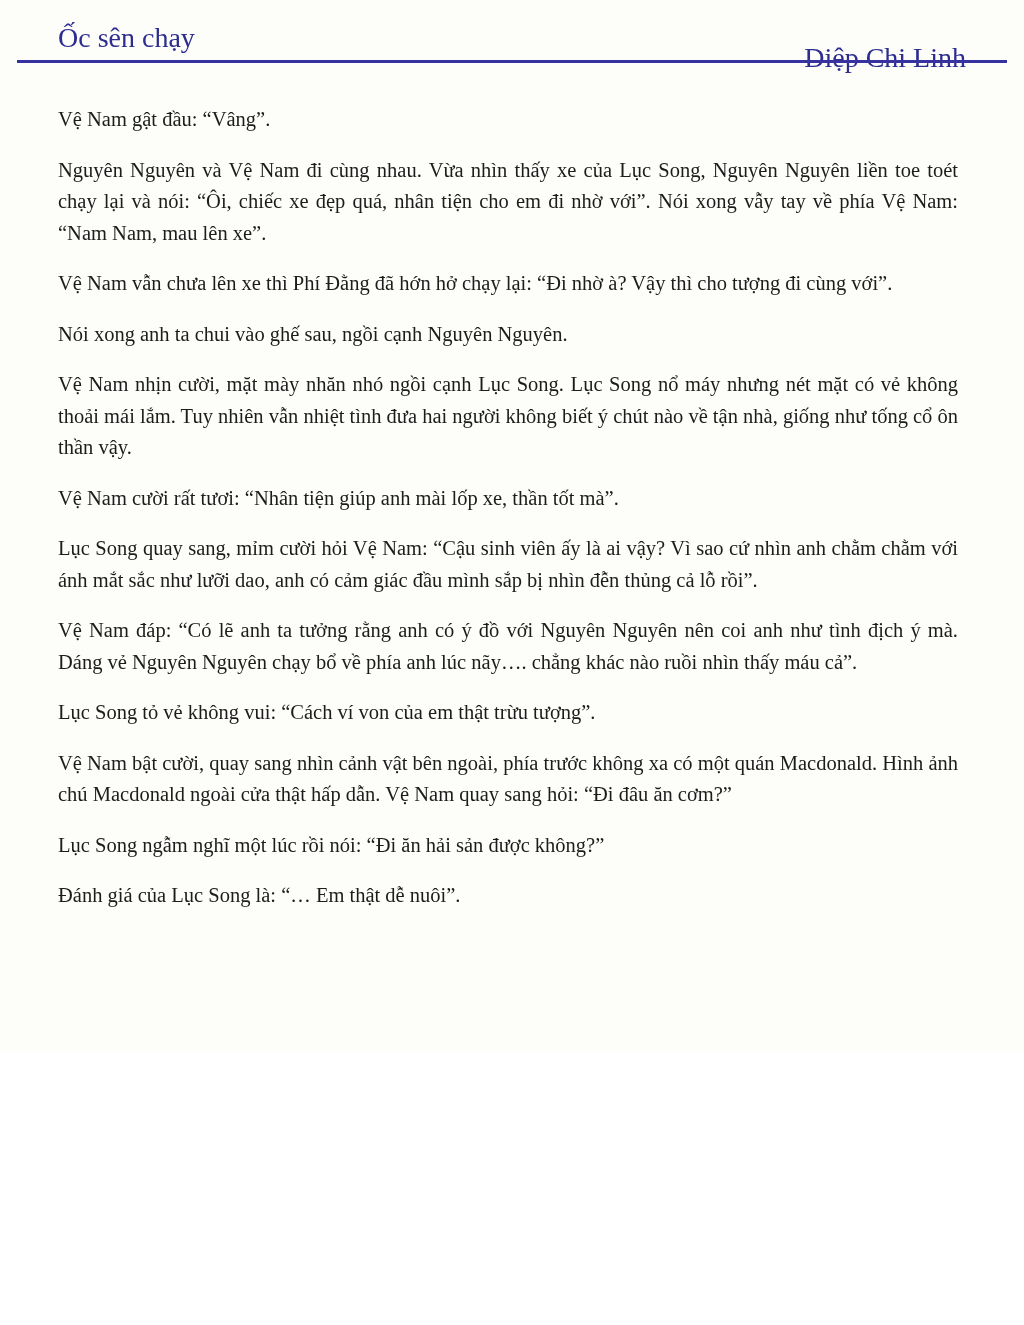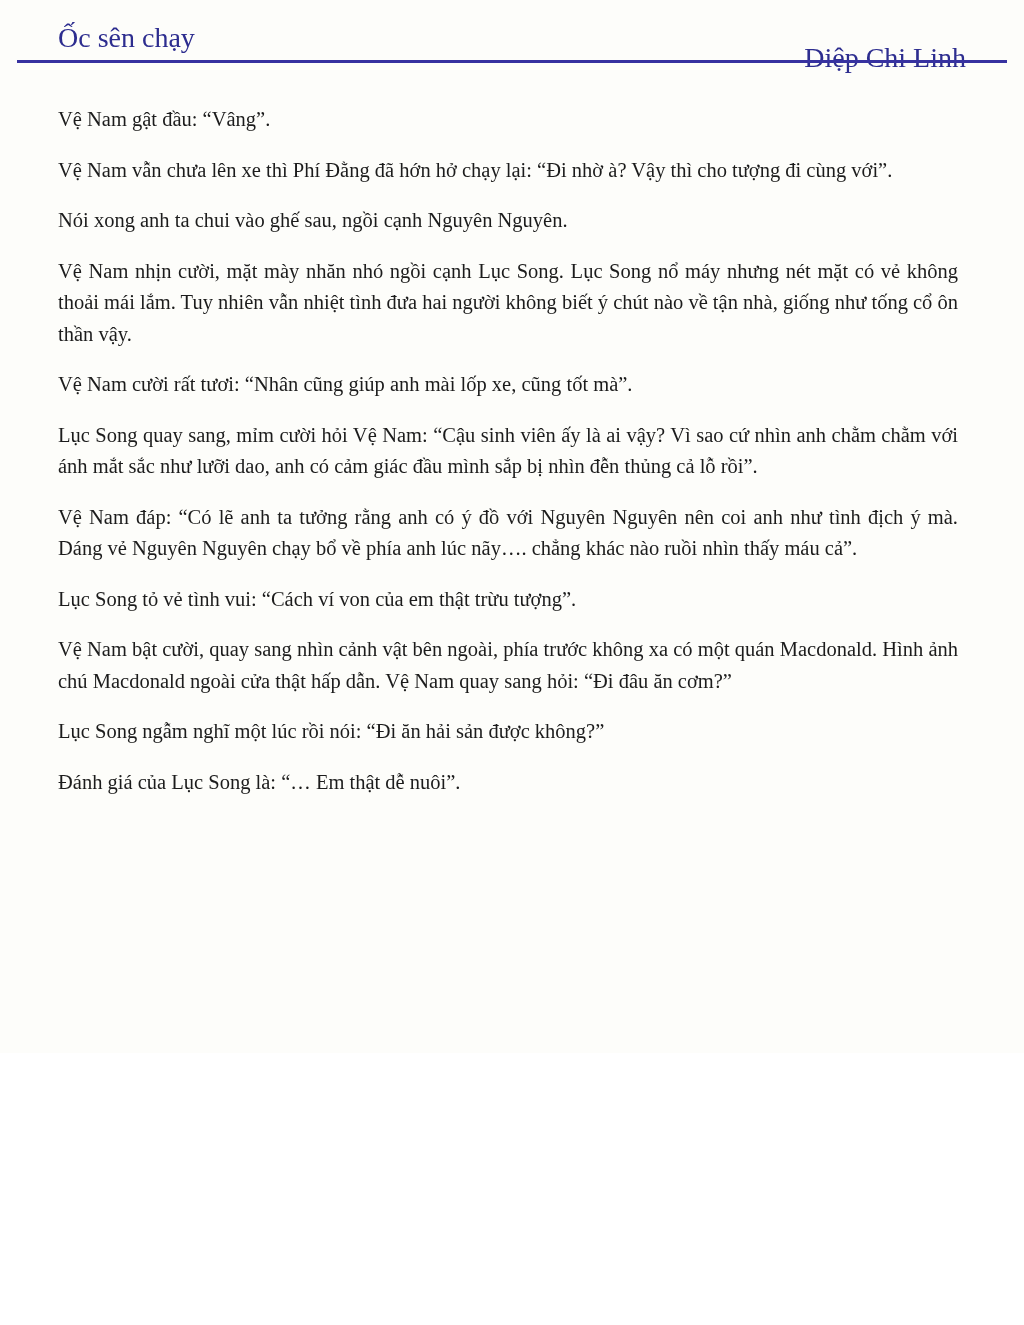--- a/index.html
+++ b/index.html
@@ -127,27 +127,28 @@
 <body>
 
 <div class="page">
 
   <div class="hdr-left">Ốc sên chạy</div>
   <div class="hdr-right">Diệp Chi Linh</div>
   <div class="rule header-rule"></div>
 
   <div class="body-text">
     <p>Vệ Nam gật đầu: “Vâng”.</p>
+    <p>Nguyên Nguyên và Vệ Nam đi cùng nhau. Vừa nhìn thấy xe của Lục Song, Nguyên Nguyên liền toe toét chạy lại và nói: “Ôi, chiếc xe đẹp quá, nhân tiện cho em đi nhờ với”. Nói xong vẫy tay về phía Vệ Nam: “Nam Nam, mau lên xe”.</p>
     <p>Vệ Nam vẫn chưa lên xe thì Phí Đằng đã hớn hở chạy lại: “Đi nhờ à? Vậy thì cho tượng đi cùng với”.</p>
     <p>Nói xong anh ta chui vào ghế sau, ngồi cạnh Nguyên Nguyên.</p>
     <p>Vệ Nam nhịn cười, mặt mày nhăn nhó ngồi cạnh Lục Song. Lục Song nổ máy nhưng nét mặt có vẻ không thoải mái lắm. Tuy nhiên vẫn nhiệt tình đưa hai người không biết ý chút nào về tận nhà, giống như tống cổ ôn thần vậy.</p>
-    <p>Vệ Nam cười rất tươi: “Nhân cũng giúp anh mài lốp xe, cũng tốt mà”.</p>
+    <p>Vệ Nam cười rất tươi: “Nhân tiện giúp anh mài lốp xe, thần tốt mà”.</p>
     <p>Lục Song quay sang, mỉm cười hỏi Vệ Nam: “Cậu sinh viên ấy là ai vậy? Vì sao cứ nhìn anh chằm chằm với ánh mắt sắc như lưỡi dao, anh có cảm giác đầu mình sắp bị nhìn đễn thủng cả lỗ rồi”.</p>
     <p>Vệ Nam đáp: “Có lẽ anh ta tưởng rằng anh có ý đồ với Nguyên Nguyên nên coi anh như tình địch ý mà. Dáng vẻ Nguyên Nguyên chạy bổ về phía anh lúc nãy…. chẳng khác nào ruồi nhìn thấy máu cả”.</p>
-    <p>Lục Song tỏ vẻ tình vui: “Cách ví von của em thật trừu tượng”.</p>
+    <p>Lục Song tỏ vẻ không vui: “Cách ví von của em thật trừu tượng”.</p>
     <p>Vệ Nam bật cười, quay sang nhìn cảnh vật bên ngoài, phía trước không xa có một quán Macdonald. Hình ảnh chú Macdonald ngoài cửa thật hấp dẫn. Vệ Nam quay sang hỏi: “Đi đâu ăn cơm?”</p>
     <p>Lục Song ngẫm nghĩ một lúc rồi nói: “Đi ăn hải sản được không?”</p>
     <p>Đánh giá của Lục Song là: “… Em thật dễ nuôi”.</p>
   </div>
 
   <div class="logo">
     <span>SÁCH</span>
     <span class="book">
       <span class="book-outline"></span>
       <span class="book-core">

